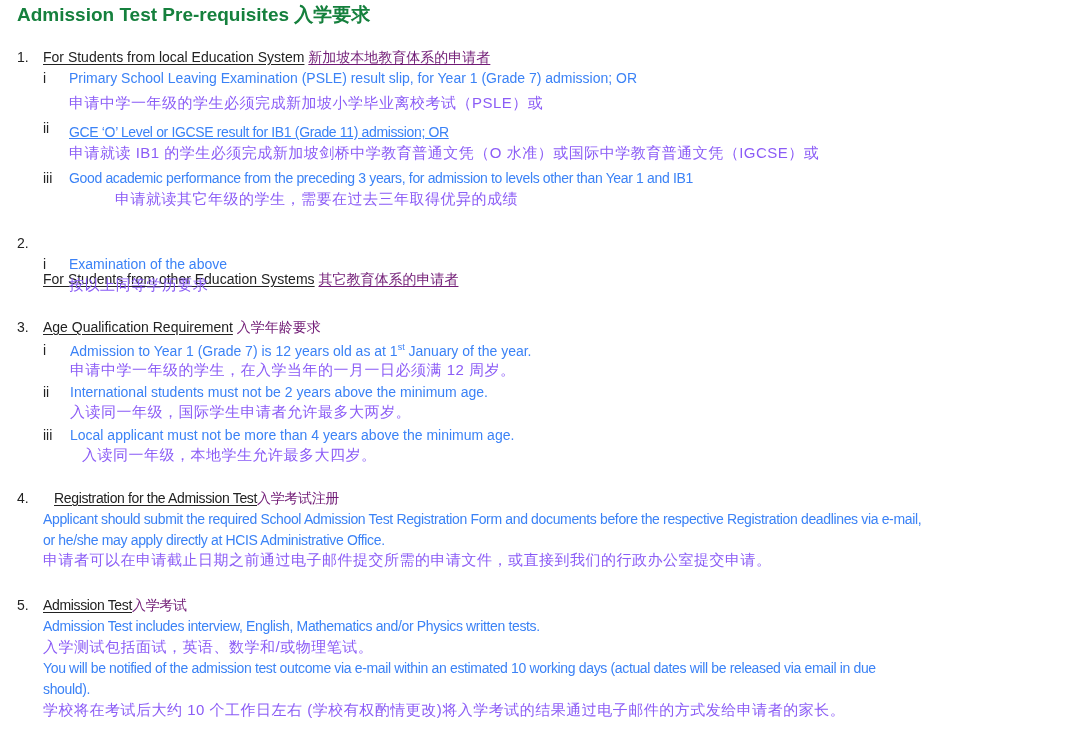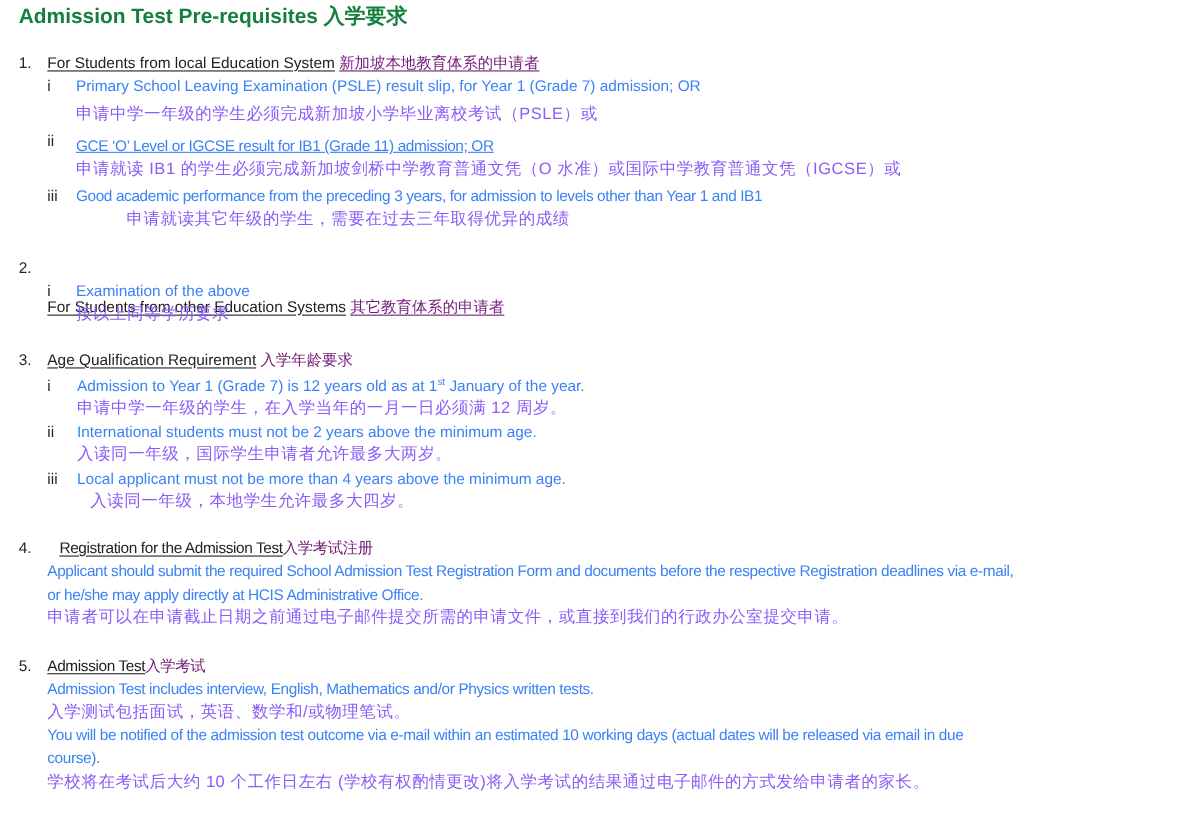--- a/index.html
+++ b/index.html
@@ -90,16 +90,16 @@
   </div>
 
   <div>
     <span class="abs num" style="left:17px;top:597px;">5.</span>
     <span class="abs head narrow" style="left:43px;top:597px;">
       <span class="en">Admission Test</span><span class="zh noul">入学考试</span>
     </span>
     <span class="abs en-line narrow" style="left:43px;top:618px;">Admission Test includes interview, English, Mathematics and/or Physics written tests.</span>
     <span class="abs zh-line" style="left:43px;top:638px;">入学测试包括面试，英语、数学和/或物理笔试。</span>
     <span class="abs en-line narrow" style="left:43px;top:660px;">You will be notified of the admission test outcome via e-mail within an estimated 10 working days (actual dates will be released via email in due</span>
-    <span class="abs en-line narrow" style="left:43px;top:681px;">course).</span>
+    <span class="abs en-line narrow" style="left:43px;top:681px;">should).</span>
     <span class="abs zh-line" style="left:43px;top:701px;text-align:right;">学校将在考试后大约 10 个工作日左右 (学校有权酌情更改)将入学考试的结果通过电子邮件的方式发给申请者的家长。</span>
   </div>
 </div>
 
 </body></html>

